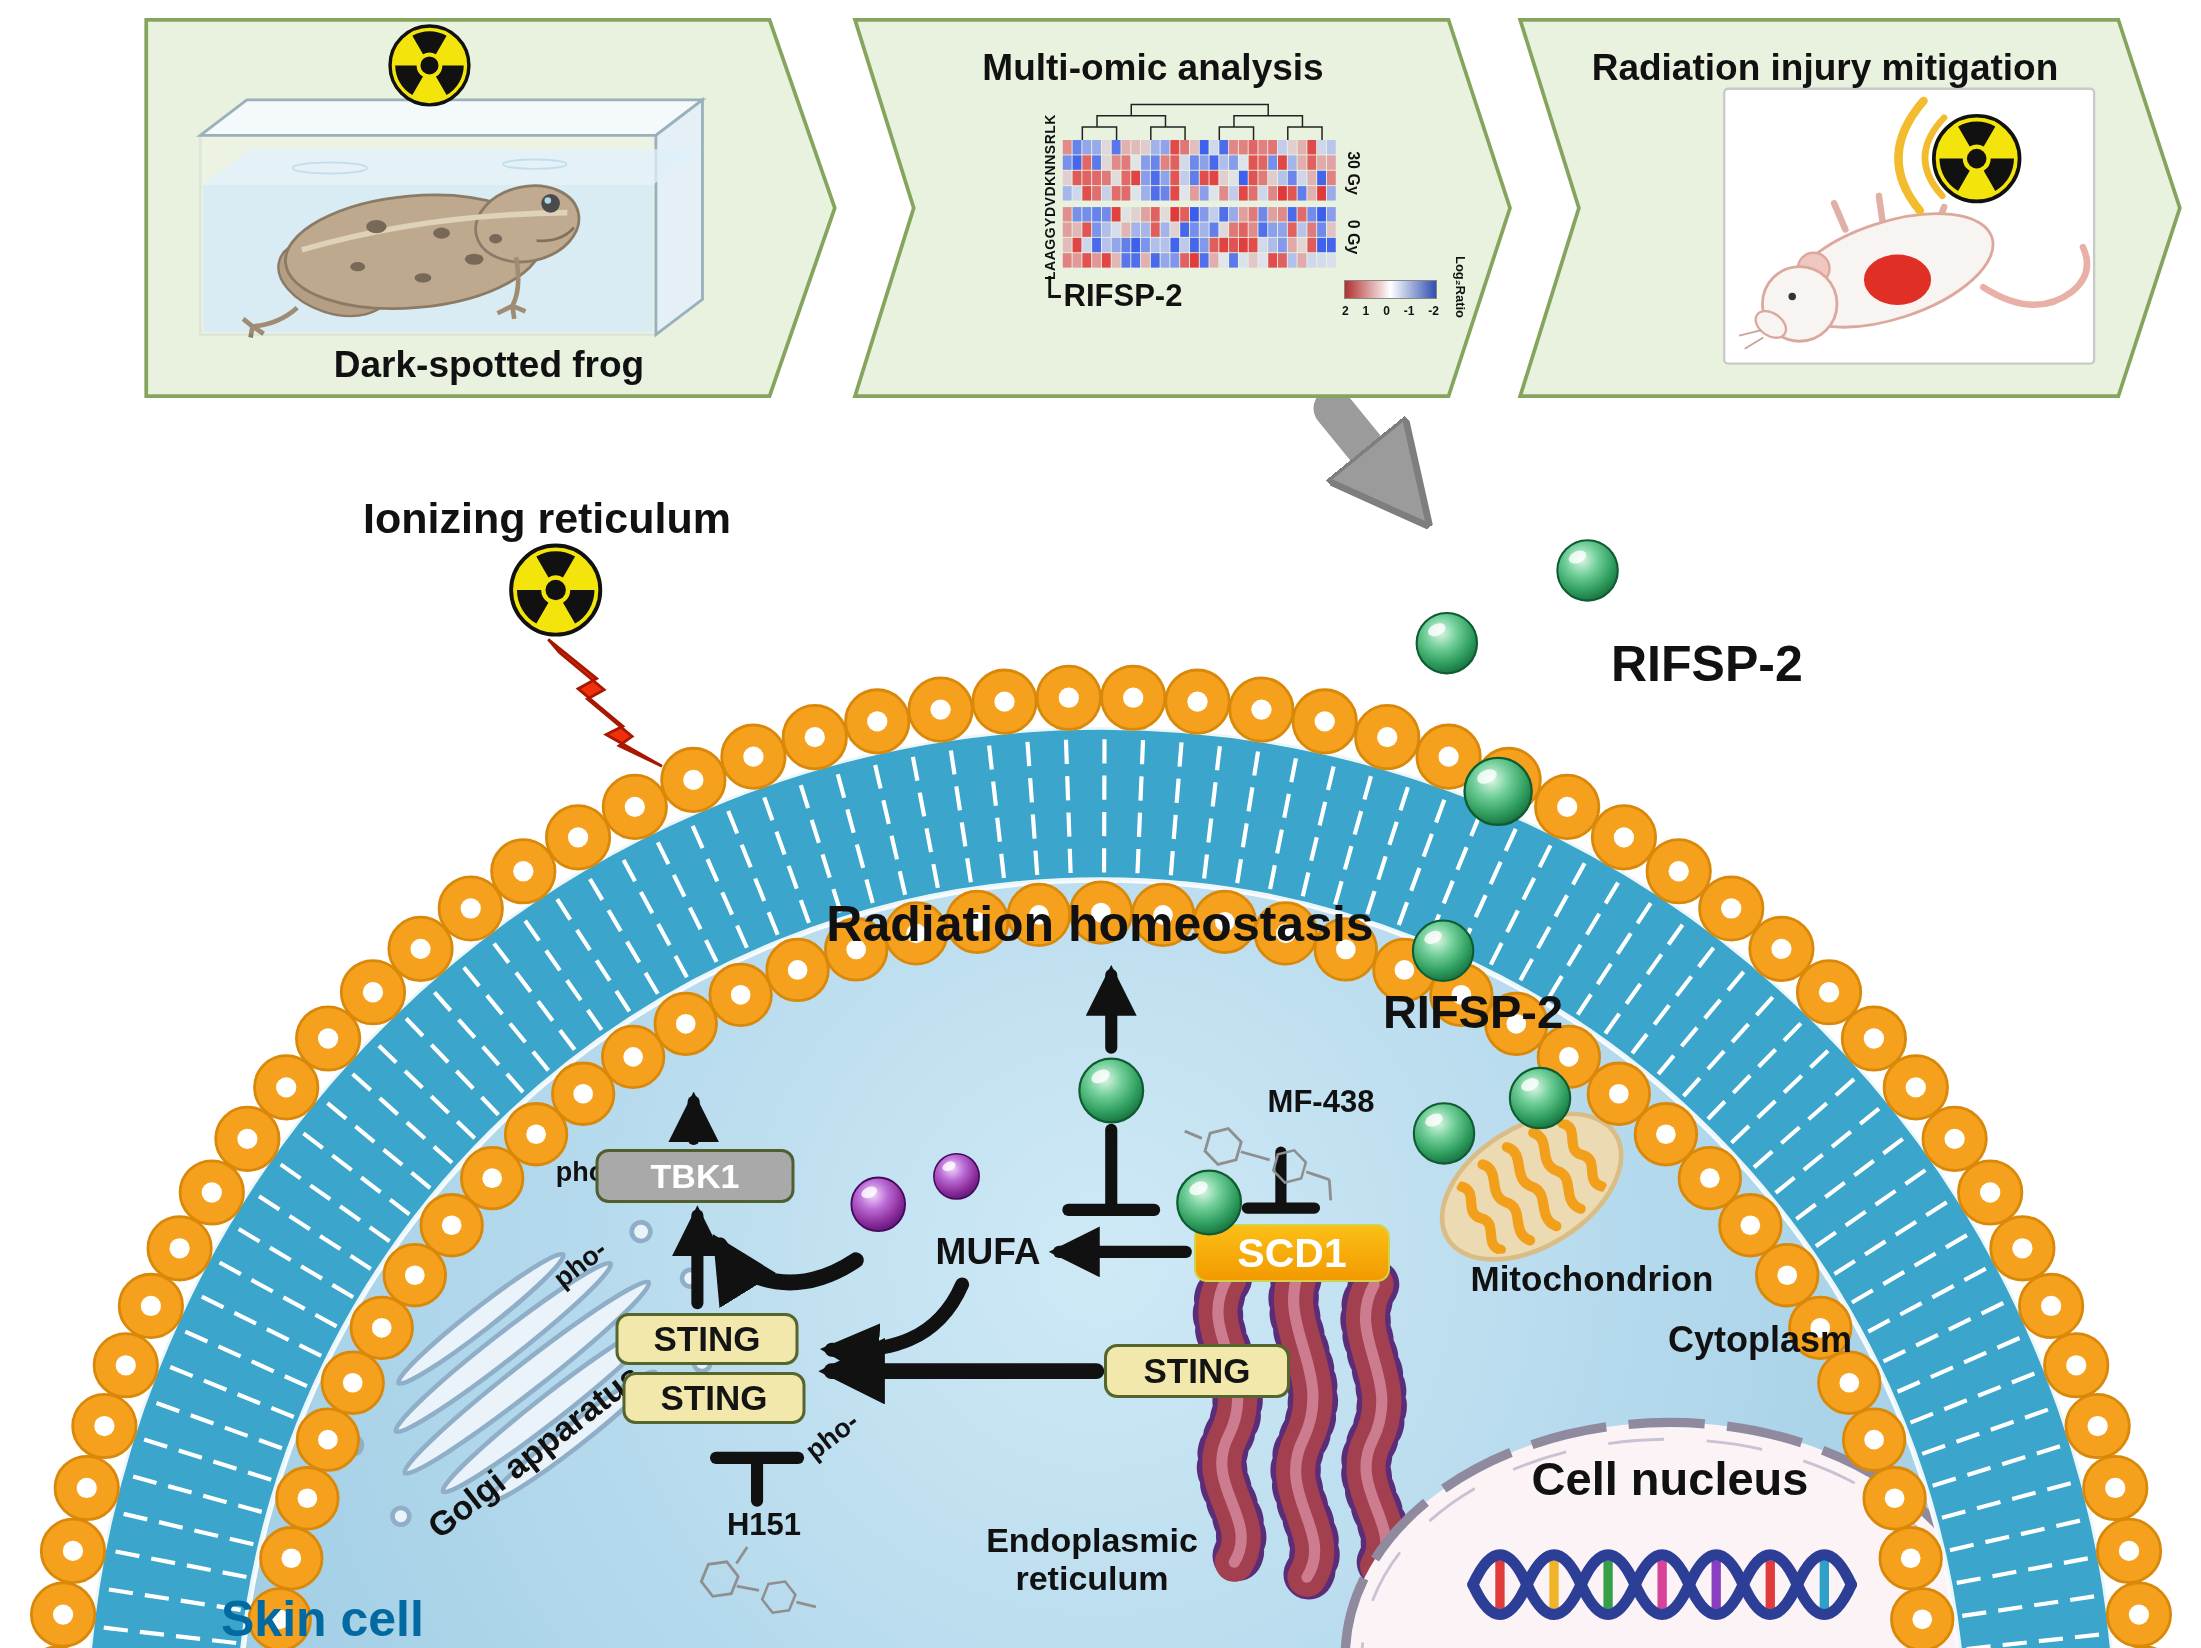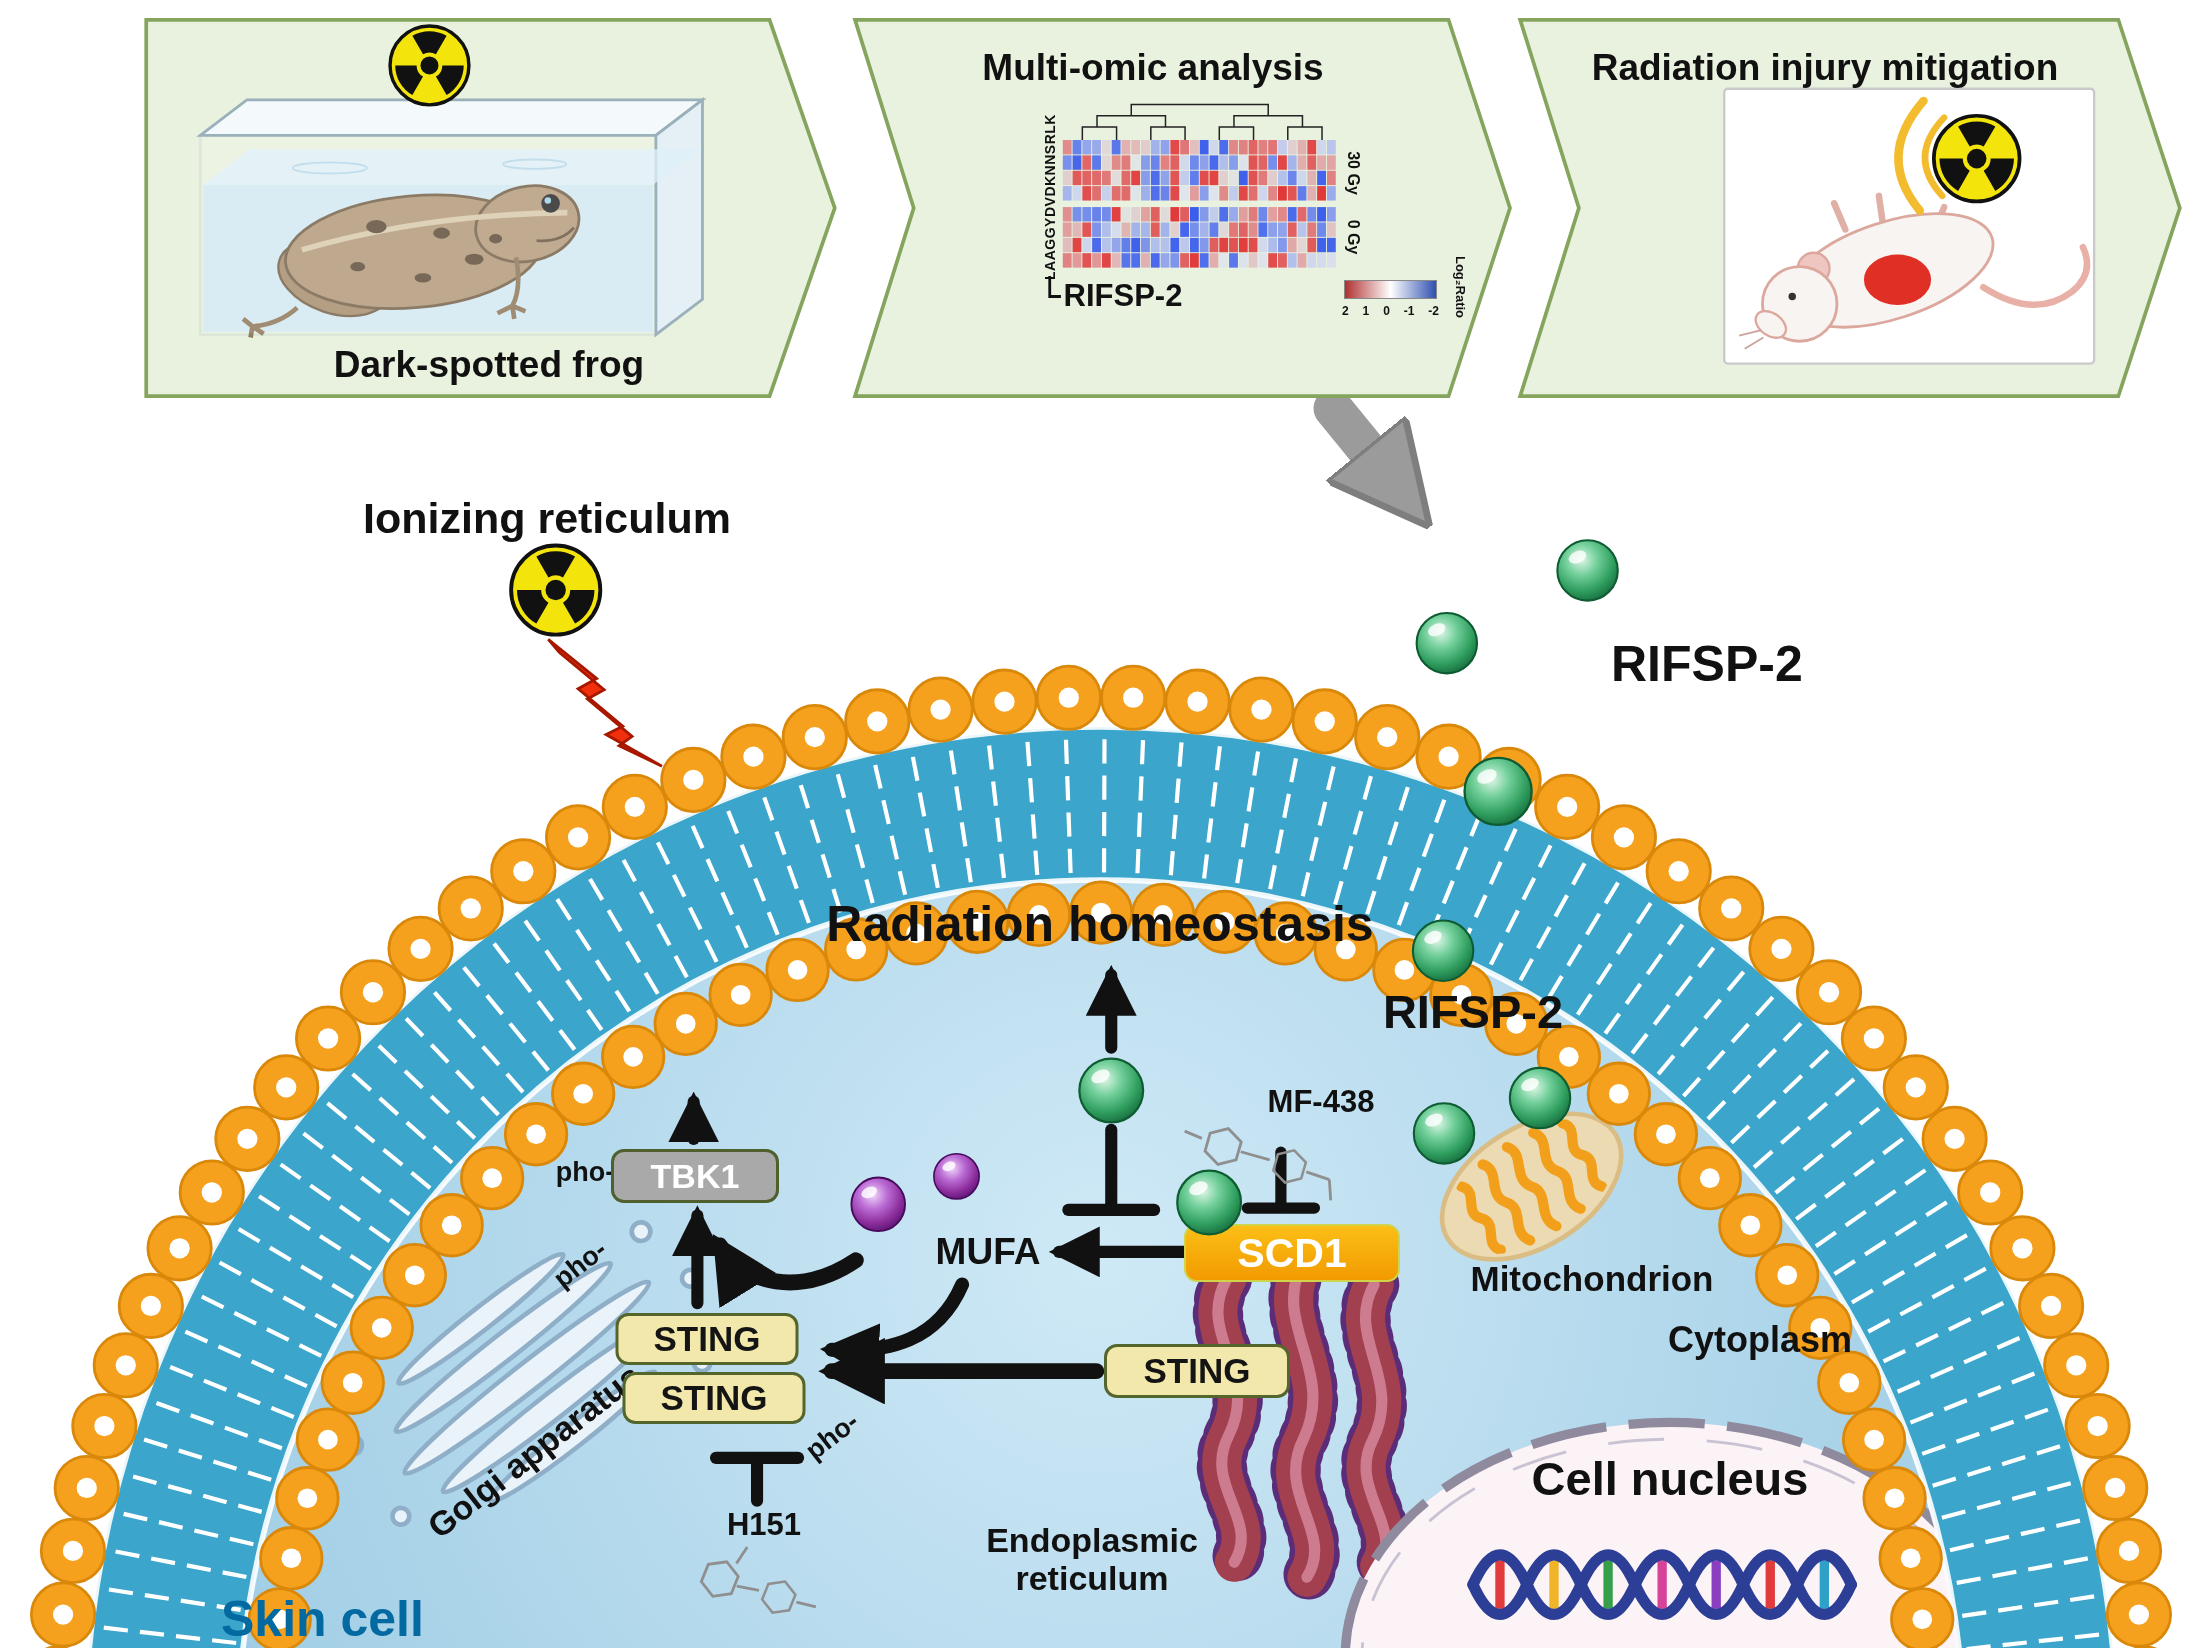--- a/index.html
+++ b/index.html
@@ -828,20 +828,20 @@
 <div class="lbl" style="left:1092px;top:1559px;font-size:34px">
   <div>Endoplasmic</div>
   <div>reticulum</div>
 </div>
 <div class="lbl" style="left:1670px;top:1479px;font-size:47px">Cell nucleus</div>
 <div class="lbl" style="left:221px;top:1619px;font-size:50px;color:#0369a1;transform:translate(0,-50%)">Skin cell</div>
 <div class="lbl" style="left:534px;top:1451px;font-size:34px;transform:translate(-50%,-50%) rotate(-38deg)">Golgi apparatus</div>
 <div class="lbl" style="left:580px;top:1264px;font-size:27px;transform:translate(-50%,-50%) rotate(-38deg)">pho-</div>
 <div class="lbl" style="left:832px;top:1436px;font-size:27px;transform:translate(-50%,-50%) rotate(-38deg)">pho-</div>
 
-<div class="node-box tbk1" style="left:695px;top:1176px;width:168px;height:54px">TBK1</div>
+<div class="node-box tbk1" style="left:695px;top:1176px;width:199px;height:54px">TBK1</div>
 <div class="node-box sting" style="left:707px;top:1339px;width:183px;height:52px">STING</div>
 <div class="node-box sting" style="left:714px;top:1398px;width:183px;height:52px">STING</div>
 <div class="node-box sting" style="left:1197px;top:1371px;width:186px;height:54px">STING</div>
-<div class="node-box scd1" style="left:1292px;top:1253px;width:216px;height:58px">SCD1</div>
+<div class="node-box scd1" style="left:1292px;top:1253px;width:196px;height:58px">SCD1</div>
 
 </div>
 
 
 </body></html>

